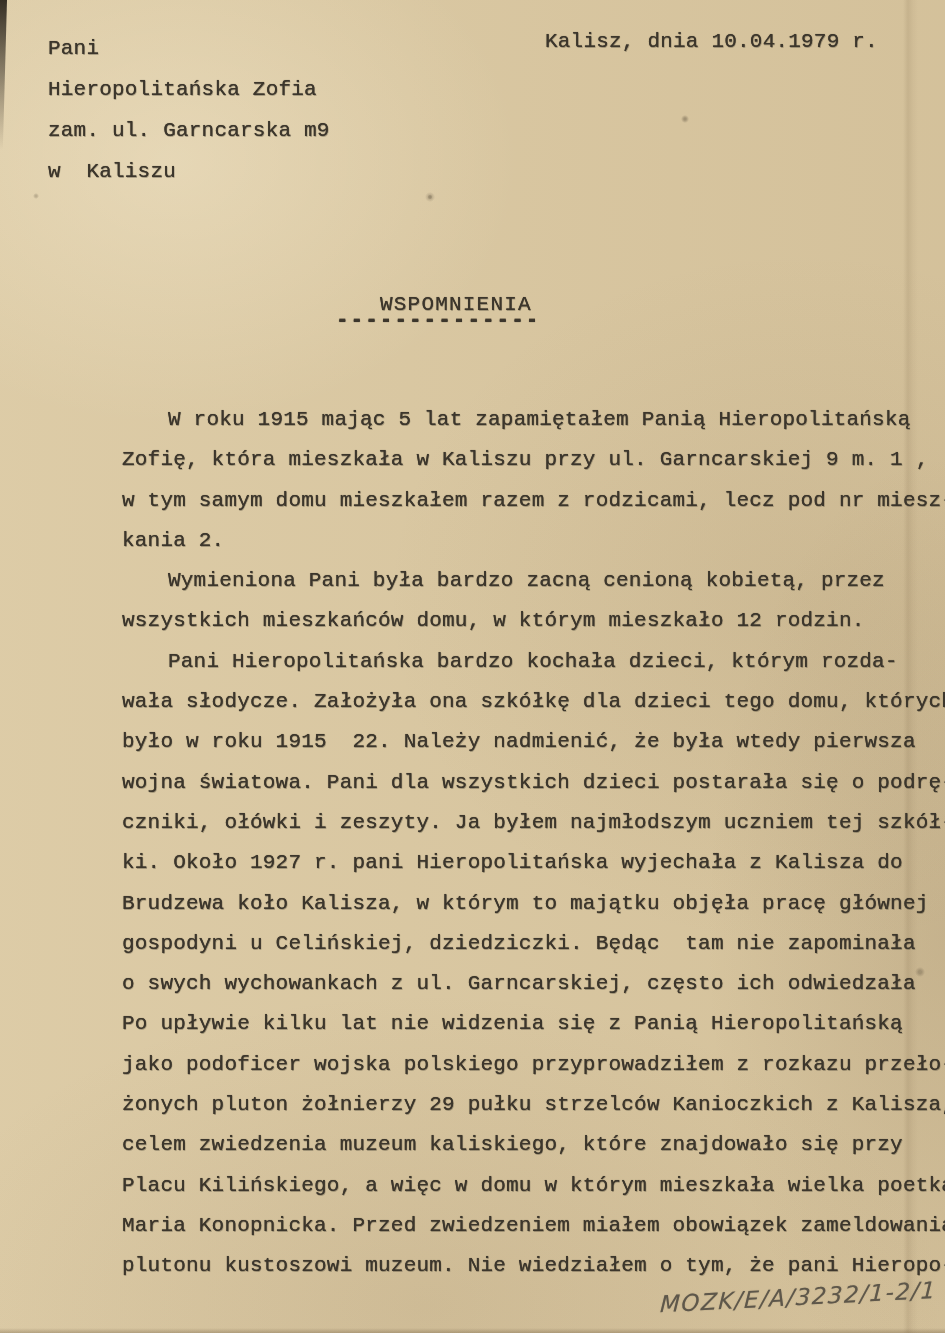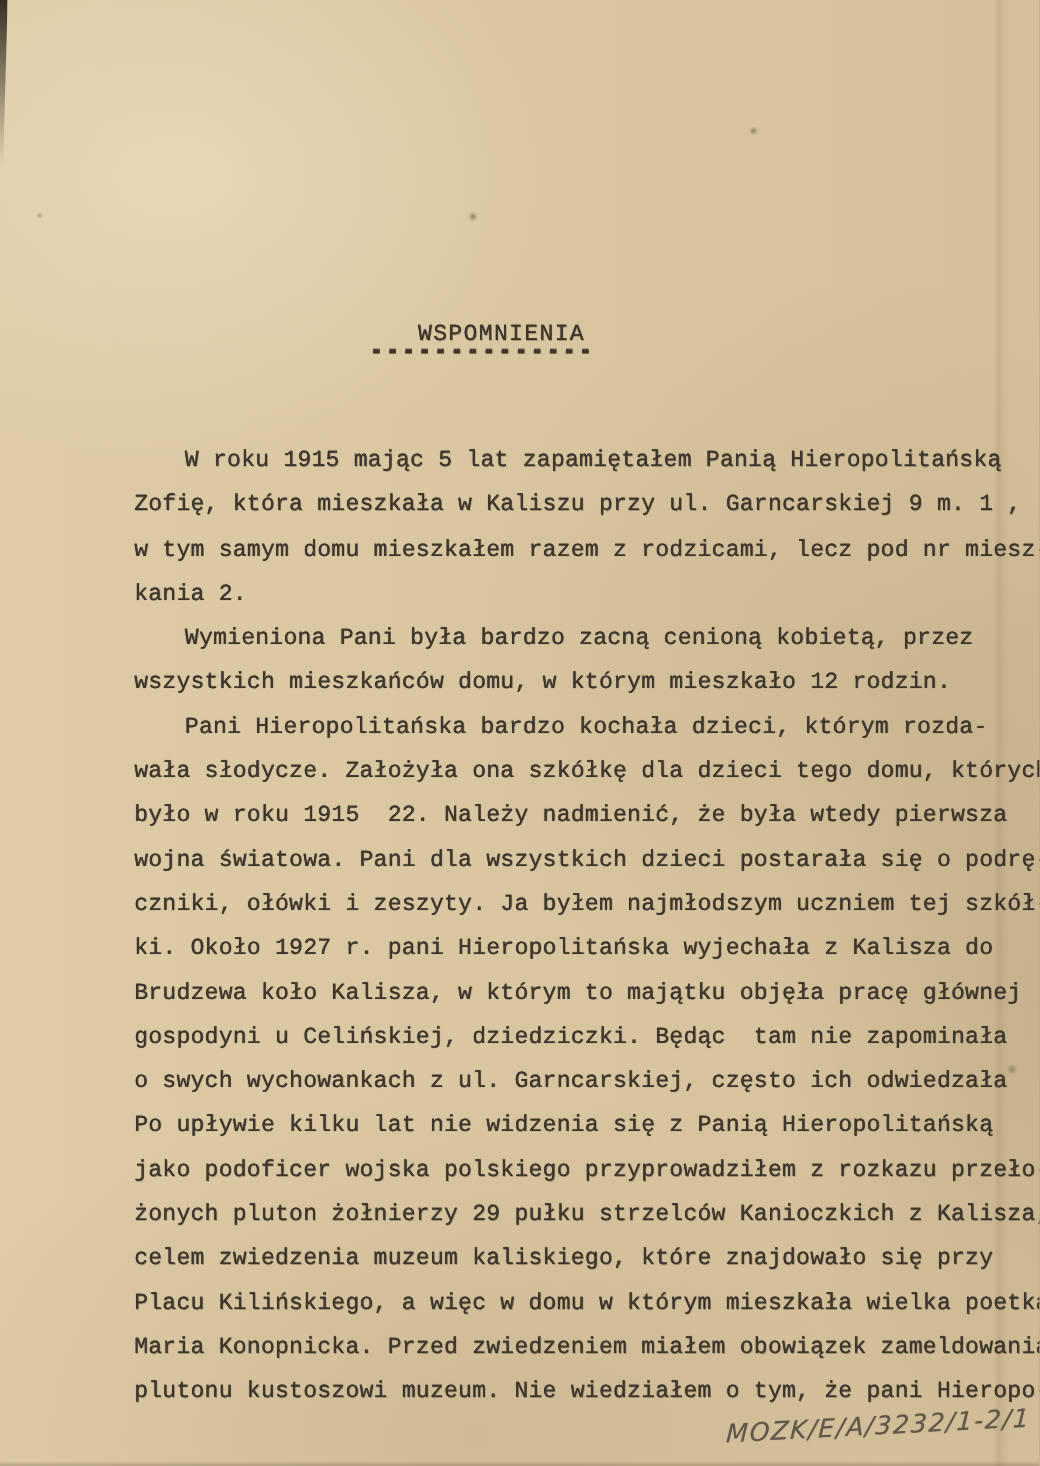--- a/index.html
+++ b/index.html
@@ -66,21 +66,23 @@
     white-space: pre;
   }
 </style>
 </head>
 <body>
 
 <div class="paper">
   <div class="edge-left"></div>
   <div class="edge-bottom"></div>
 
+  <div class="tw dateline">Kalisz, dnia 10.04.1979 r.</div>
 
+  <div class="tw recipient"><div>Pani</div><div>Hieropolitańska Zofia</div><div>zam. ul. Garncarska m9</div><div>w  Kaliszu</div></div>
 
   <div class="tw title">WSPOMNIENIA</div>
   <div class="tw title-underline">--------------</div>
 
   <div class="tw body"><div class="line indent">W roku 1915 mając 5 lat zapamiętałem Panią Hieropolitańską</div><div class="line">Zofię, która mieszkała w Kaliszu przy ul. Garncarskiej 9 m. 1 ,</div><div class="line">w tym samym domu mieszkałem razem z rodzicami, lecz pod nr miesz-</div><div class="line">kania 2.</div><div class="line indent">Wymieniona Pani była bardzo zacną cenioną kobietą, przez</div><div class="line">wszystkich mieszkańców domu, w którym mieszkało 12 rodzin.</div><div class="line indent">Pani Hieropolitańska bardzo kochała dzieci, którym rozda-</div><div class="line">wała słodycze. Założyła ona szkółkę dla dzieci tego domu, których</div><div class="line">było w roku 1915  22. Należy nadmienić, że była wtedy pierwsza</div><div class="line">wojna światowa. Pani dla wszystkich dzieci postarała się o podrę-</div><div class="line">czniki, ołówki i zeszyty. Ja byłem najmłodszym uczniem tej szkół-</div><div class="line">ki. Około 1927 r. pani Hieropolitańska wyjechała z Kalisza do</div><div class="line">Brudzewa koło Kalisza, w którym to majątku objęła pracę głównej</div><div class="line">gospodyni u Celińskiej, dziedziczki. Będąc  tam nie zapominała</div><div class="line">o swych wychowankach z ul. Garncarskiej, często ich odwiedzała</div><div class="line">Po upływie kilku lat nie widzenia się z Panią Hieropolitańską</div><div class="line">jako podoficer wojska polskiego przyprowadziłem z rozkazu przeło-</div><div class="line">żonych pluton żołnierzy 29 pułku strzelców Kanioczkich z Kalisza,</div><div class="line">celem zwiedzenia muzeum kaliskiego, które znajdowało się przy</div><div class="line">Placu Kilińskiego, a więc w domu w którym mieszkała wielka poetka,</div><div class="line">Maria Konopnicka. Przed zwiedzeniem miałem obowiązek zameldowania</div><div class="line">plutonu kustoszowi muzeum. Nie wiedziałem o tym, że pani Hieropo-</div></div>
 
   <div class="handwritten">MOZK/E/A/3232/1-2/1</div>
 </div>
 
 </body></html>

